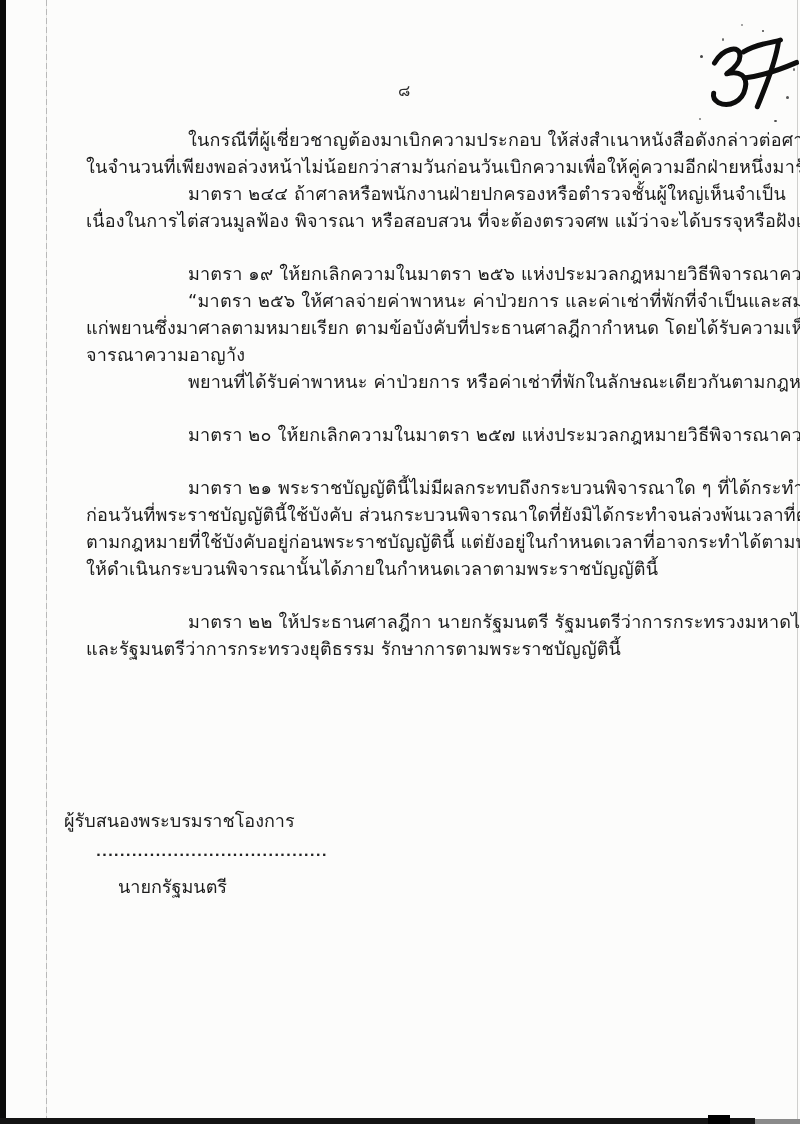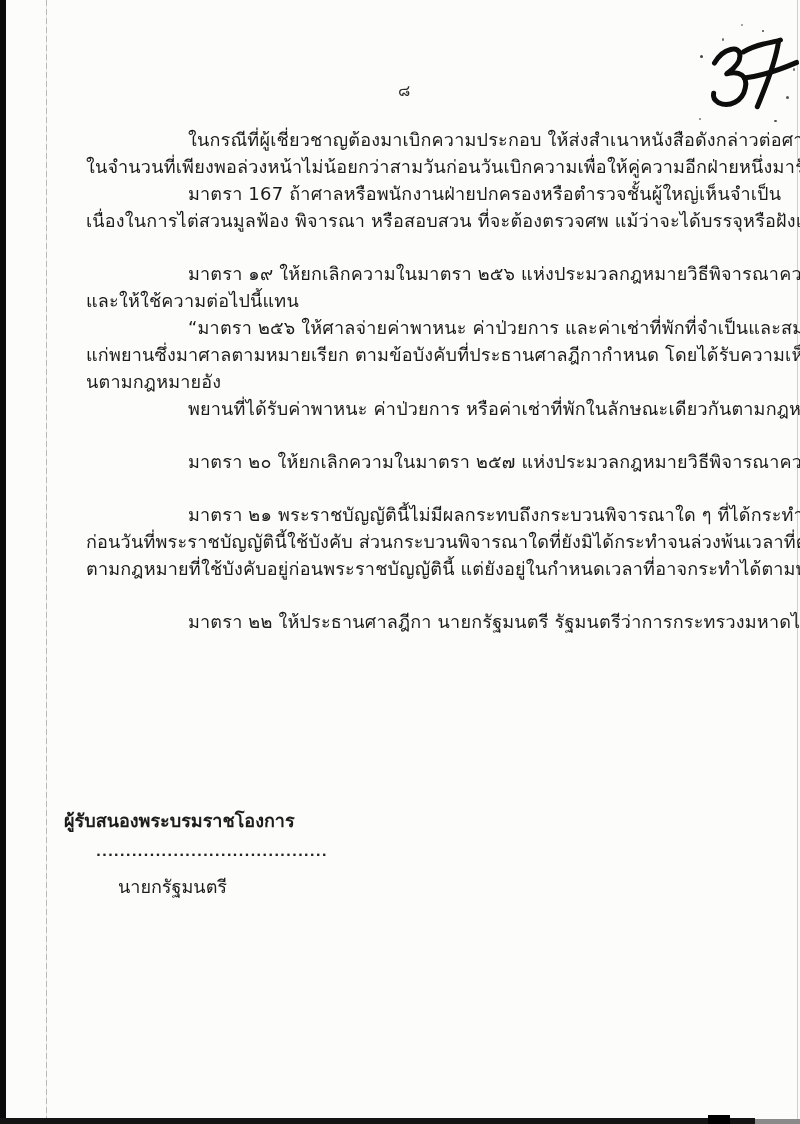--- a/index.html
+++ b/index.html
@@ -68,21 +68,20 @@
   .ln{
     white-space:nowrap;
     height:27px;
   }
   .indent{padding-left:102px;}
   .gap{margin-top:26px;}
   
   .countersign{
     position:absolute;left:64px;top:806px;
     font-size:18px;
-    font-weight:bold;
   }
   .sig-dots{
     position:absolute;left:96px;top:844px;
     font-size:13px;font-weight:bold;letter-spacing:1px;
     color:#222;
   }
   .sig-title{
     position:absolute;left:118px;top:872px;
     font-size:18px;
   }
@@ -114,32 +113,33 @@
   <div class="speck s3"></div>
   <div class="speck s4"></div>
   <div class="speck s5"></div>
   <div class="speck s6"></div>
   <div class="speck s7"></div>
   <div class="speck s8"></div>
 
   <div class="doc-body">
     <div class="ln indent">ในกรณีที่ผู้เชี่ยวชาญต้องมาเบิกความประกอบ ให้ส่งสำเนาหนังสือดังกล่าวต่อศาล</div>
     <div class="ln">ในจำนวนที่เพียงพอล่วงหน้าไม่น้อยกว่าสามวันก่อนวันเบิกความเพื่อให้คู่ความอีกฝ่ายหนึ่งมารับไป</div>
-    <div class="ln indent">มาตรา 167  ถ้าศาลหรือพนักงานฝ่ายปกครองหรือตำรวจชั้นผู้ใหญ่เห็นจำเป็น</div>
+    <div class="ln indent">มาตรา ๒๔๔  ถ้าศาลหรือพนักงานฝ่ายปกครองหรือตำรวจชั้นผู้ใหญ่เห็นจำเป็น</div>
     <div class="ln">เนื่องในการไต่สวนมูลฟ้อง พิจารณา หรือสอบสวน ที่จะต้องตรวจศพ แม้ว่าจะได้บรรจุหรือฝังแล้ว</div>
     <div class="ln indent gap">มาตรา ๑๙  ให้ยกเลิกความในมาตรา ๒๕๖ แห่งประมวลกฎหมายวิธีพิจารณาความอาญา</div>
-    <div class="ln">และให้ใช้ความต่อไปนี้แทน</div>
     <div class="ln indent">“มาตรา ๒๕๖  ให้ศาลจ่ายค่าพาหนะ ค่าป่วยการ และค่าเช่าที่พักที่จำเป็นและสมควร</div>
     <div class="ln">แก่พยานซึ่งมาศาลตามหมายเรียก ตามข้อบังคับที่ประธานศาลฎีกากำหนด โดยได้รับความเห็นชอบจาก</div>
-    <div class="ln">นตามกฎหมายอัง</div>
+    <div class="ln">จารณาความอาญาัง</div>
     <div class="ln indent">พยานที่ได้รับค่าพาหนะ ค่าป่วยการ หรือค่าเช่าที่พักในลักษณะเดียวกันตามกฎหมายอื่น</div>
     <div class="ln indent gap">มาตรา ๒๐  ให้ยกเลิกความในมาตรา ๒๕๗ แห่งประมวลกฎหมายวิธีพิจารณาความอาญา</div>
     <div class="ln indent gap">มาตรา ๒๑  พระราชบัญญัตินี้ไม่มีผลกระทบถึงกระบวนพิจารณาใด ๆ ที่ได้กระทำไปแล้ว</div>
     <div class="ln">ก่อนวันที่พระราชบัญญัตินี้ใช้บังคับ ส่วนกระบวนพิจารณาใดที่ยังมิได้กระทำจนล่วงพ้นเวลาที่ต้องกระทำ</div>
     <div class="ln">ตามกฎหมายที่ใช้บังคับอยู่ก่อนพระราชบัญญัตินี้ แต่ยังอยู่ในกำหนดเวลาที่อาจกระทำได้ตามพระราชบัญญัตินี้</div>
+    <div class="ln">ให้ดำเนินกระบวนพิจารณานั้นได้ภายในกำหนดเวลาตามพระราชบัญญัตินี้</div>
     <div class="ln indent gap">มาตรา ๒๒  ให้ประธานศาลฎีกา นายกรัฐมนตรี รัฐมนตรีว่าการกระทรวงมหาดไทย</div>
+    <div class="ln">และรัฐมนตรีว่าการกระทรวงยุติธรรม รักษาการตามพระราชบัญญัตินี้</div>
   </div>
 
   <div class="countersign">ผู้รับสนองพระบรมราชโองการ</div>
   <div class="sig-dots">.......................................</div>
   <div class="sig-title">นายกรัฐมนตรี</div>
 
 </div>
 
 </body></html>

